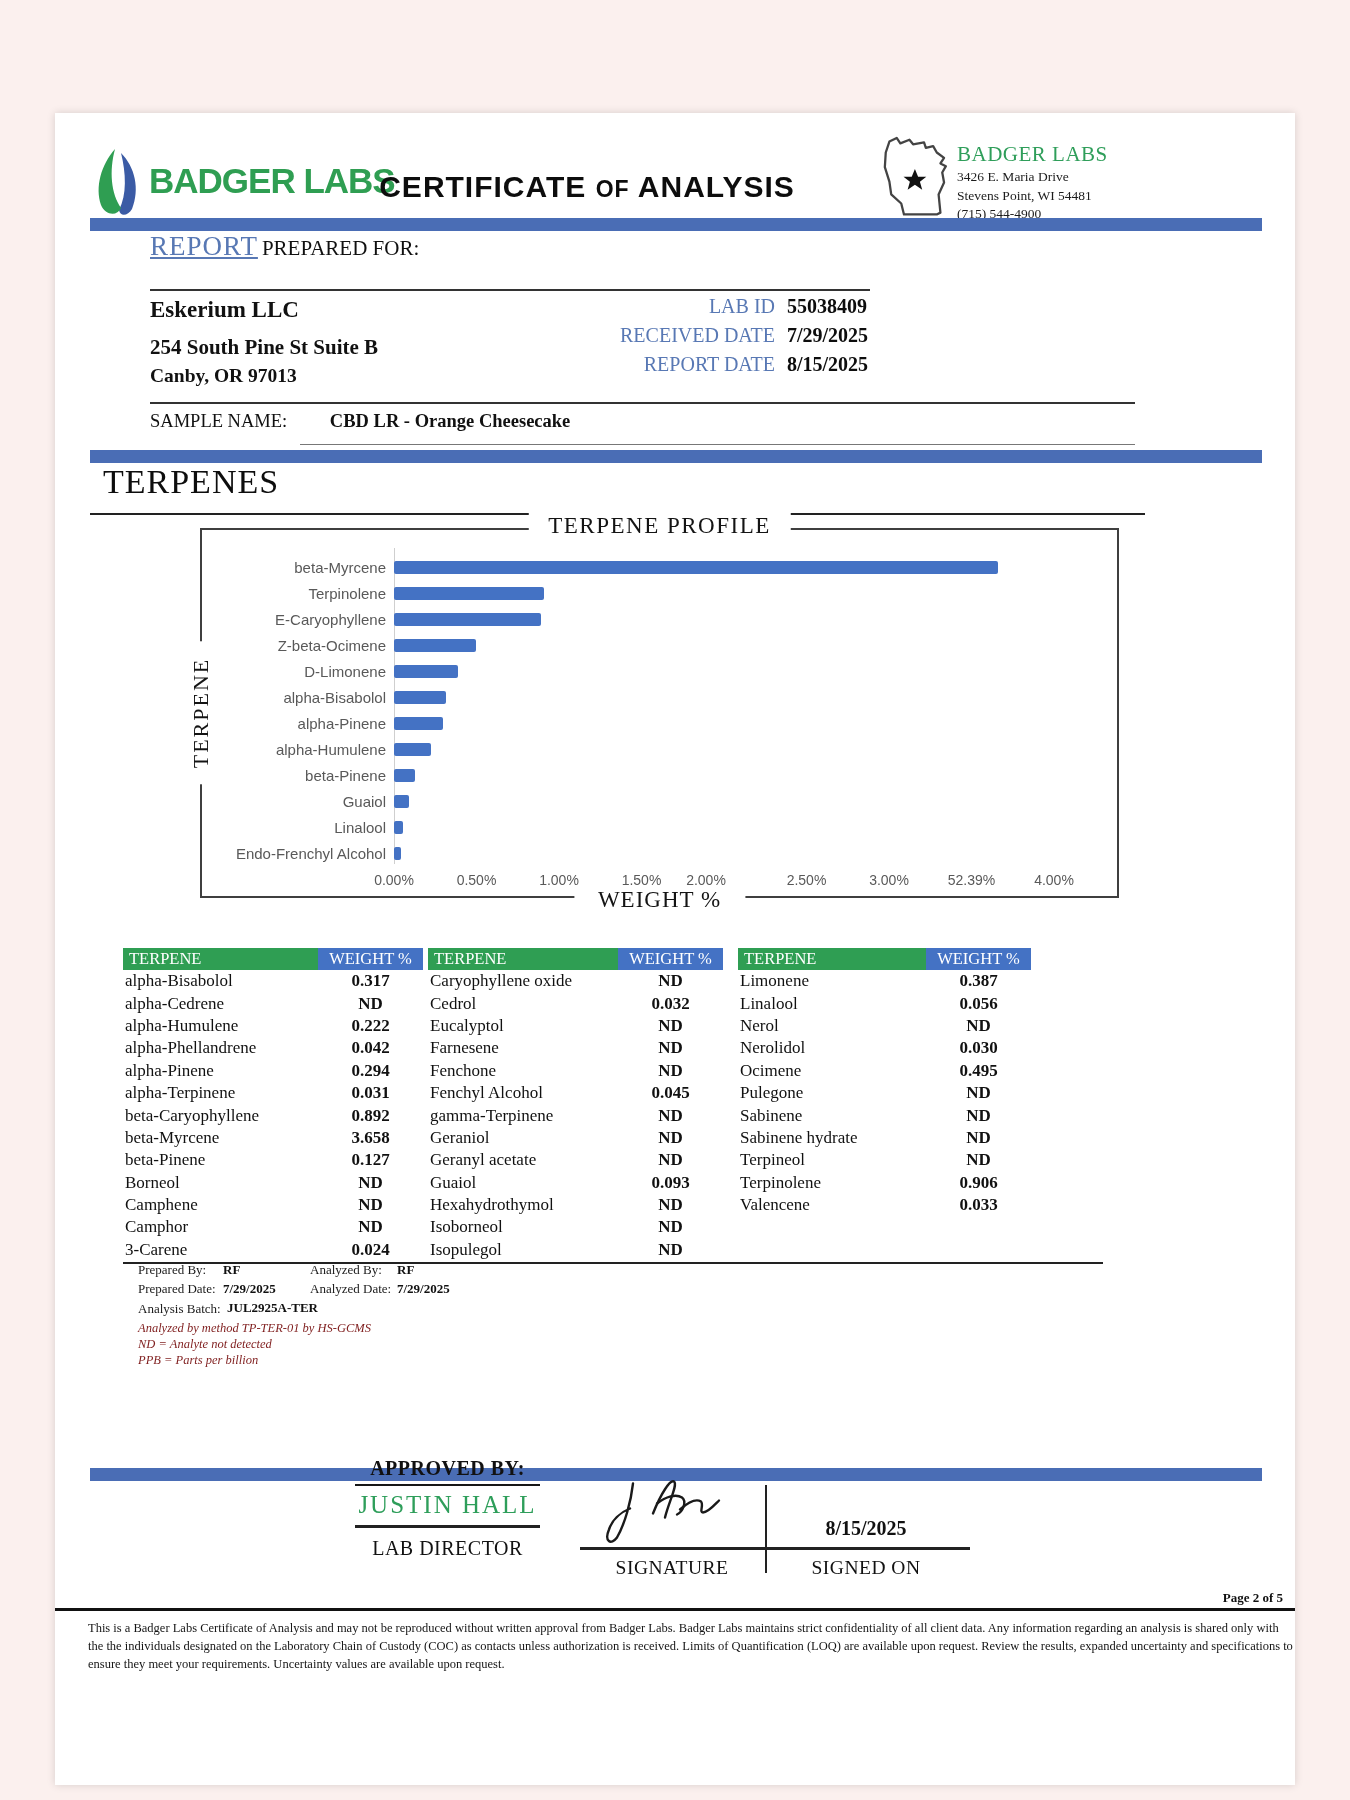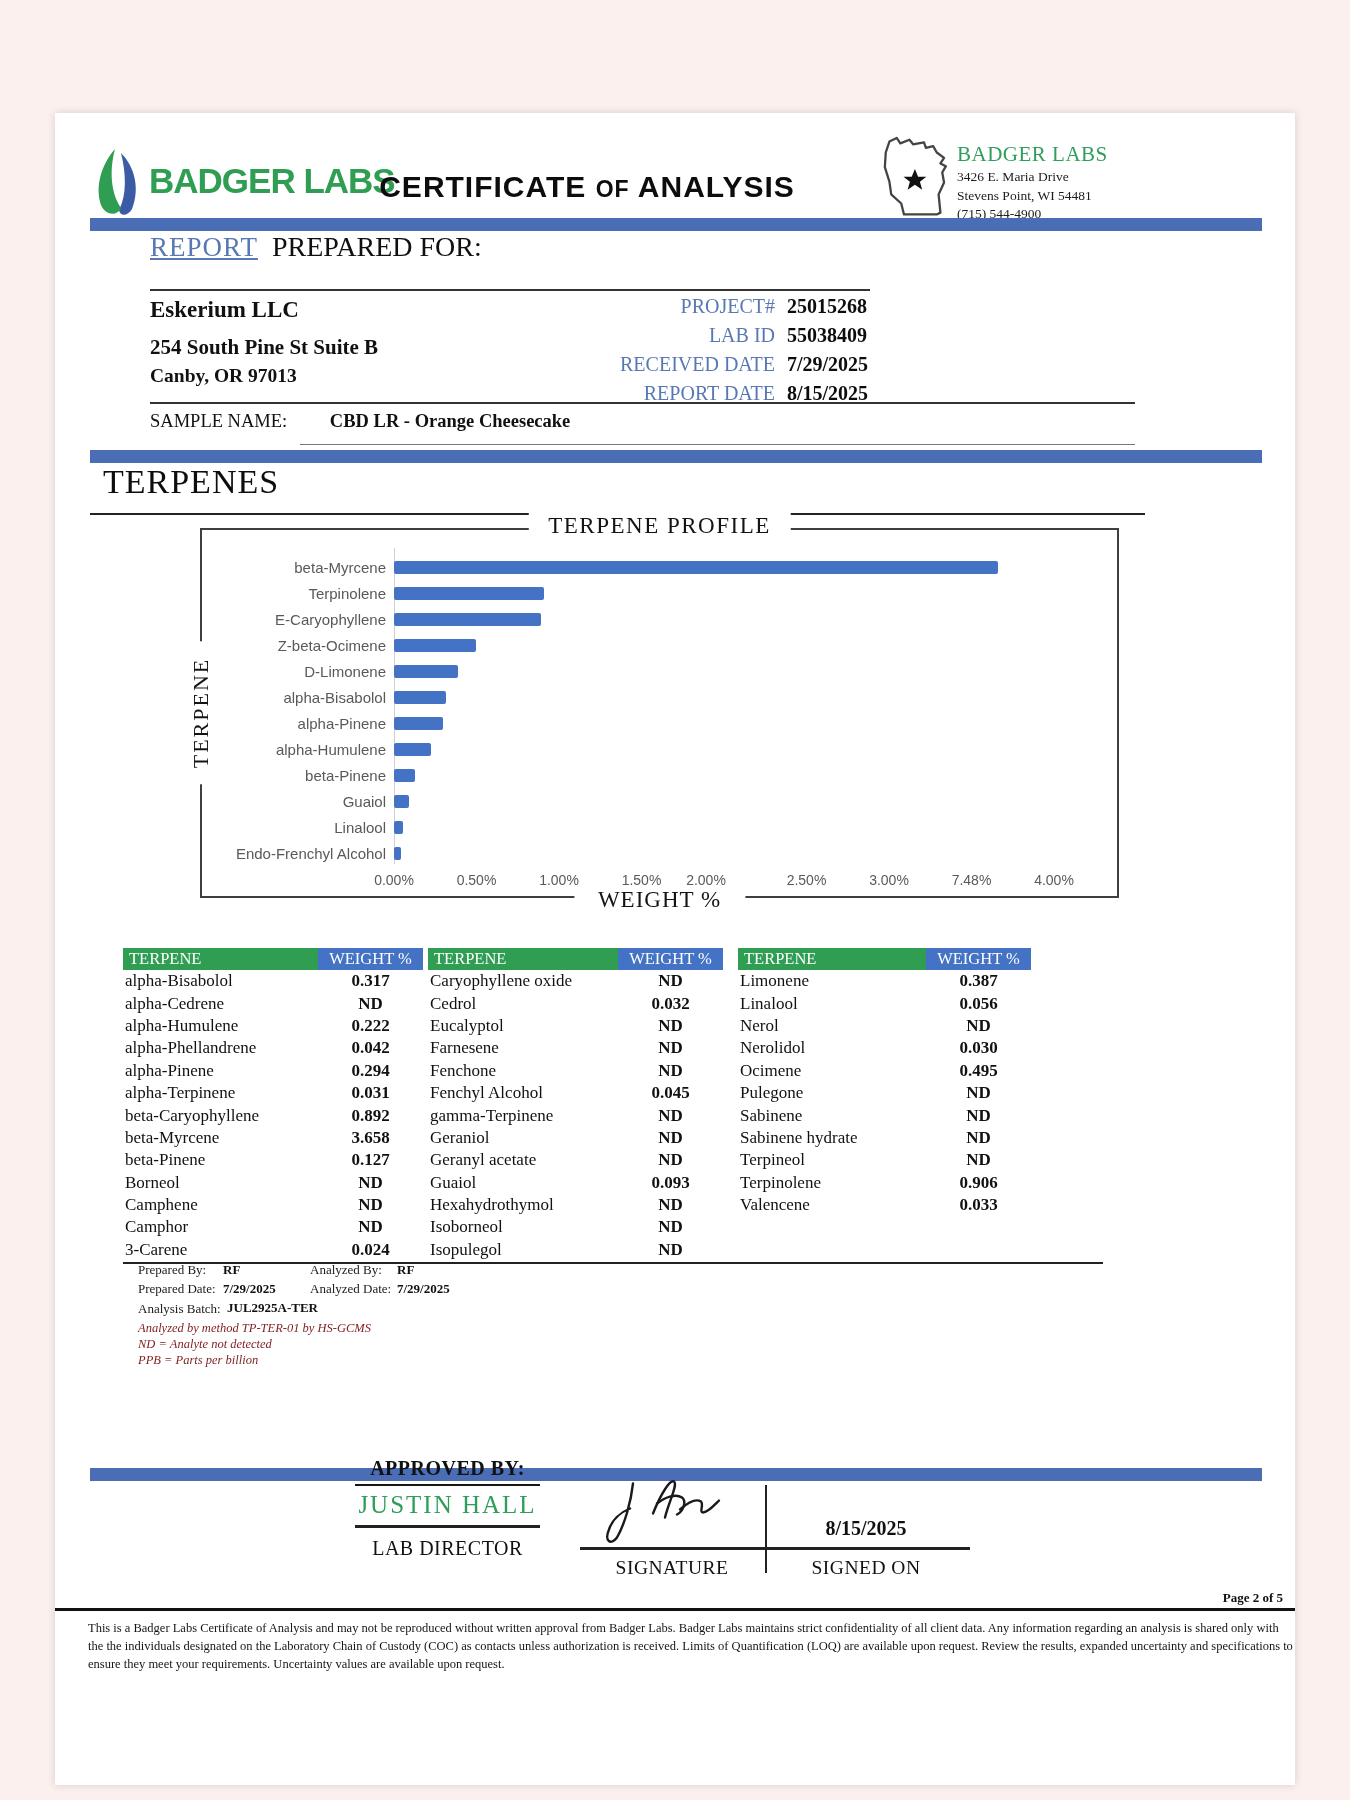--- a/index.html
+++ b/index.html
@@ -16,21 +16,21 @@
   .lab-block{left:902px;top:28px;line-height:1.3;}
   .lab-name{font-size:21px;color:#2f9e5a;letter-spacing:.5px;white-space:nowrap;}
   .lab-addr{font-size:13.5px;color:#1c1c1c;line-height:1.35;}
 
   .bluebar{left:35px;width:1172px;height:13px;background:#4a6db5;}
   .bar1{top:105px;} .bar2{top:337px;} .bar3{top:1355px;}
 
   
   .report-heading{left:95px;top:118px;white-space:nowrap;}
   .report-word{font-size:27px;color:#5878b4;text-decoration:underline;letter-spacing:1px;}
-  .prepared-for{font-size:28px;color:#101010;margin-left:10px;}
+  .prepared-for{font-size:21px;color:#101010;}
   .rule-report{left:95px;top:176px;width:720px;height:2px;background:#333;}
   .client-name{left:95px;top:184px;font-size:23px;font-weight:bold;}
   .client-a1{left:95px;top:222px;font-size:21px;font-weight:bold;}
   .client-a2{left:95px;top:252px;font-size:19.5px;font-weight:bold;}
   .meta{left:430px;top:182px;width:440px;}
   .mrow{display:flex;height:29px;align-items:baseline;}
   .mlabel{width:290px;text-align:right;color:#5878b4;font-size:20px;}
   .mvalue{padding-left:12px;font-size:20px;font-weight:bold;color:#0d0d0d;}
   .sample-line-top{left:95px;top:289px;width:985px;height:2px;background:#333;}
   .sample-row{left:95px;top:298px;font-size:18.5px;white-space:nowrap;}
@@ -121,24 +121,20 @@
     <div class="abs report-heading">
       <span class="report-word">REPORT</span>
       <span class="prepared-for">PREPARED FOR:</span>
     </div>
     <div class="abs rule-report"></div>
     <div class="abs client-name">Eskerium LLC</div>
     <div class="abs client-a1">254 South Pine St Suite B</div>
     <div class="abs client-a2">Canby, OR 97013</div>
     <div class="abs meta" id="meta-rows">
         <div class="mrow">
-          <div class="mlabel">PROJECT#</div>
-          <div class="mvalue">25015268</div>
-        </div>
-        <div class="mrow">
           <div class="mlabel">LAB ID</div>
           <div class="mvalue">55038409</div>
         </div>
         <div class="mrow">
           <div class="mlabel">RECEIVED DATE</div>
           <div class="mvalue">7/29/2025</div>
         </div>
         <div class="mrow">
           <div class="mlabel">REPORT DATE</div>
           <div class="mvalue">8/15/2025</div>
@@ -211,21 +207,21 @@
           </div>
         </div>
       <div class="ticks" id="chart-ticks">
           <span class="tick" style="left: 192px;">0.00%</span>
           <span class="tick" style="left: 274.5px;">0.50%</span>
           <span class="tick" style="left: 357px;">1.00%</span>
           <span class="tick" style="left: 439.5px;">1.50%</span>
           <span class="tick" style="left: 504px;">2.00%</span>
           <span class="tick" style="left: 604.5px;">2.50%</span>
           <span class="tick" style="left: 687px;">3.00%</span>
-          <span class="tick" style="left: 769.5px;">7.48%</span>
+          <span class="tick" style="left: 769.5px;">52.39%</span>
           <span class="tick" style="left: 852px;">4.00%</span>
         </div>
     </div>
 
     <div class="abs table-wrap" id="table-groups">
         <div class="tg">
           <div class="thr">
             <div class="thn">TERPENE</div>
             <div class="thw">WEIGHT %</div>
           </div>

